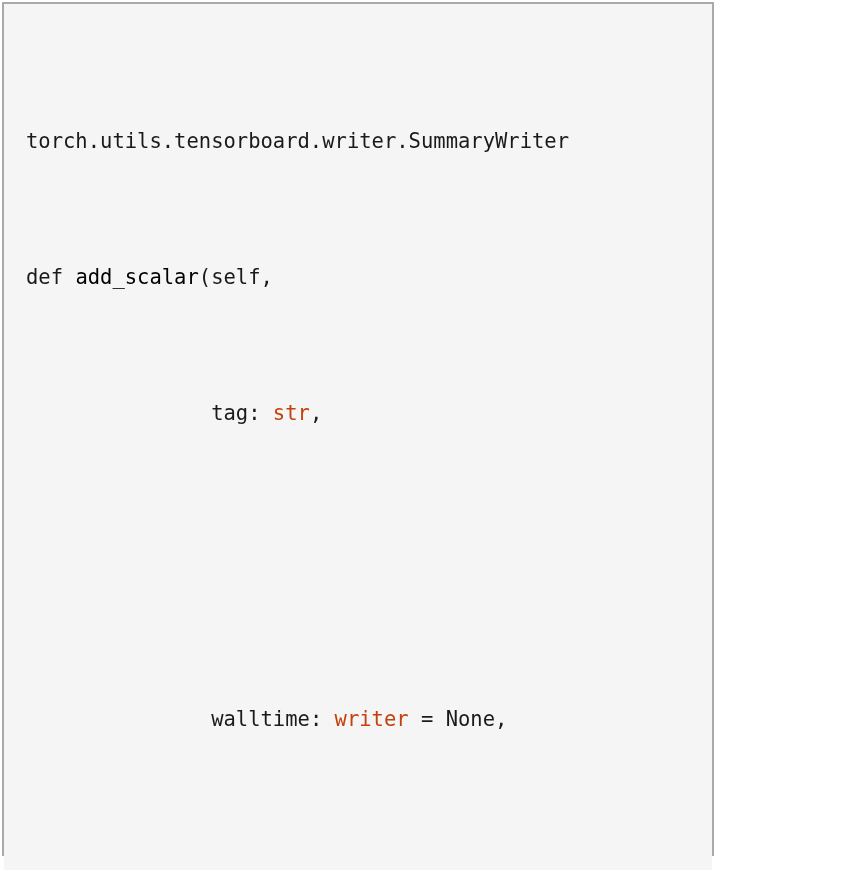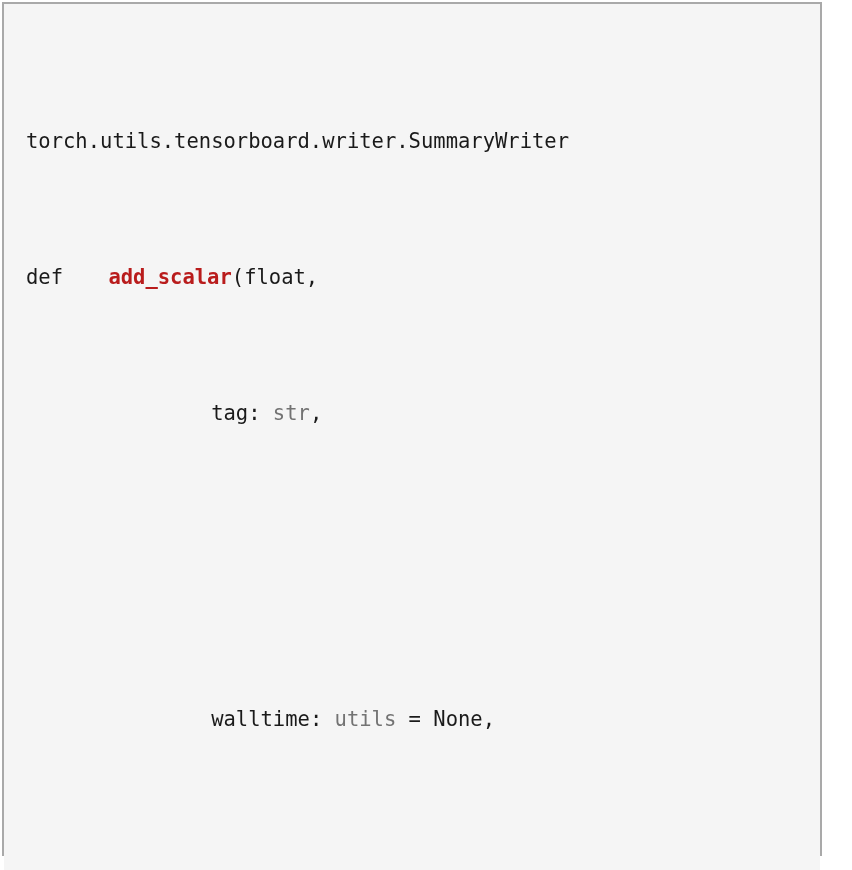--- a/index.html
+++ b/index.html
@@ -14,21 +14,21 @@
     overflow: hidden;
     font-family: "Liberation Sans", sans-serif;
     -webkit-font-smoothing: antialiased;
   }
 
   
   .doc-popup {
     position: absolute;
     left: 2px;
     top: 2px;
-    width: 820px;
+    width: 712px;
     height: 854px;
     box-sizing: border-box;
     background: #f5f5f5;
     border: 2px solid #a9a9a9;
     display: flex;
     flex-direction: column;
   }
 
   
   .signature-section {
@@ -42,42 +42,42 @@
     font-size: 20.5px;
     line-height: 34px;
     color: #1a1a1a;
     white-space: pre;
     letter-spacing: 0px;
   }
   .code-line {
     white-space: pre;
     min-height: 34px;
   }
-  .tok-type  { color: #737373; }
-  .tok-fn    { font-weight: bold; color: #b91c1c; margin-left: 33px; }
+  .tok-type  { color: #c2410c; }
+  .tok-fn    { font-weight: normal; color: #000000; }
   .tok-plain { color: #1a1a1a; }
 </style>
 </head>
 <body>
 
 <div class="doc-popup">
 
   <div class="signature-section">
     <div class="code-block">
 
       <div class="code-line"><span class="tok-plain">torch.utils.tensorboard.writer.SummaryWriter</span></div>
 
-      <div class="code-line"><span class="tok-plain">def </span><span class="tok-fn">add_scalar</span><span class="tok-plain">(float,</span></div>
+      <div class="code-line"><span class="tok-plain">def </span><span class="tok-fn">add_scalar</span><span class="tok-plain">(self,</span></div>
 
       <div class="code-line"><span class="tok-plain">               </span><span class="tok-plain">tag: </span><span class="tok-type">str</span><span class="tok-plain">,</span></div>
 
       <div class="code-line"><span class="tok-plain">               </span></div>
 
 
-      <div class="code-line"><span class="tok-plain">               </span><span class="tok-plain">walltime: </span><span class="tok-type">utils</span><span class="tok-plain"> = None,</span></div>
+      <div class="code-line"><span class="tok-plain">               </span><span class="tok-plain">walltime: </span><span class="tok-type">writer</span><span class="tok-plain"> = None,</span></div>
 
       
 
       
 
     </div>
   </div>
 
 </div>
 

